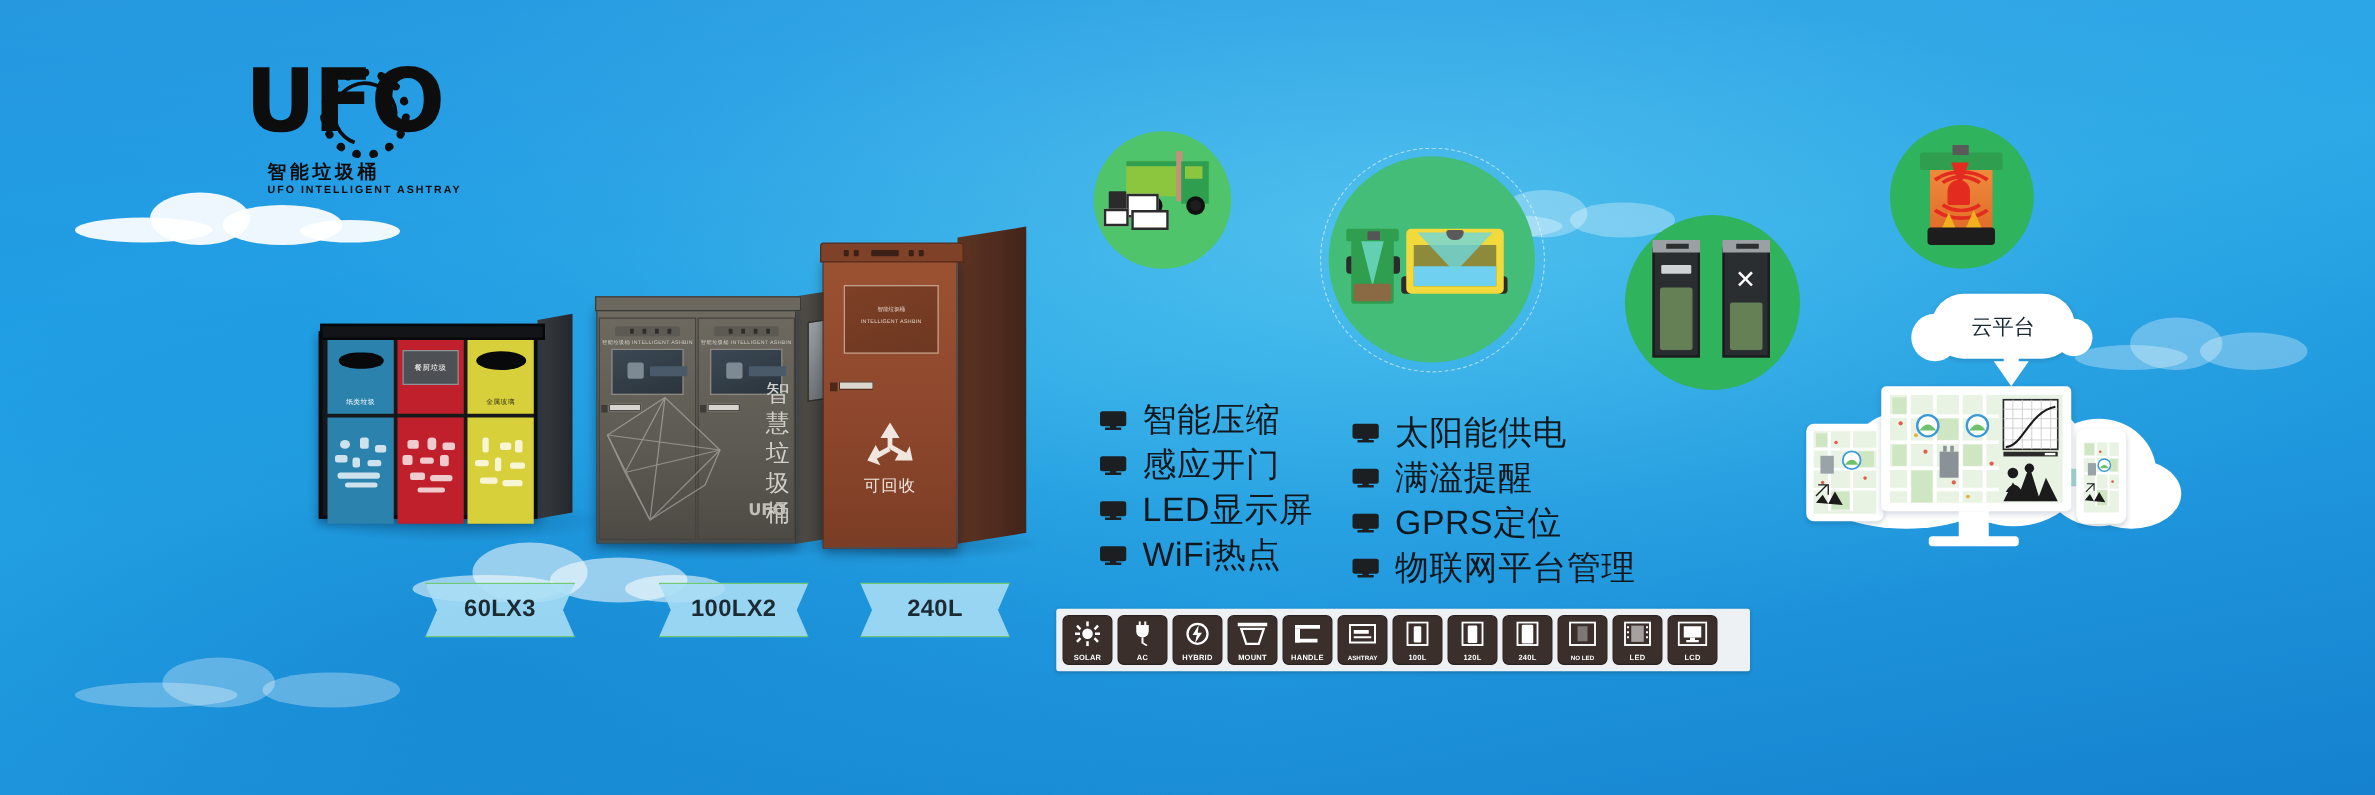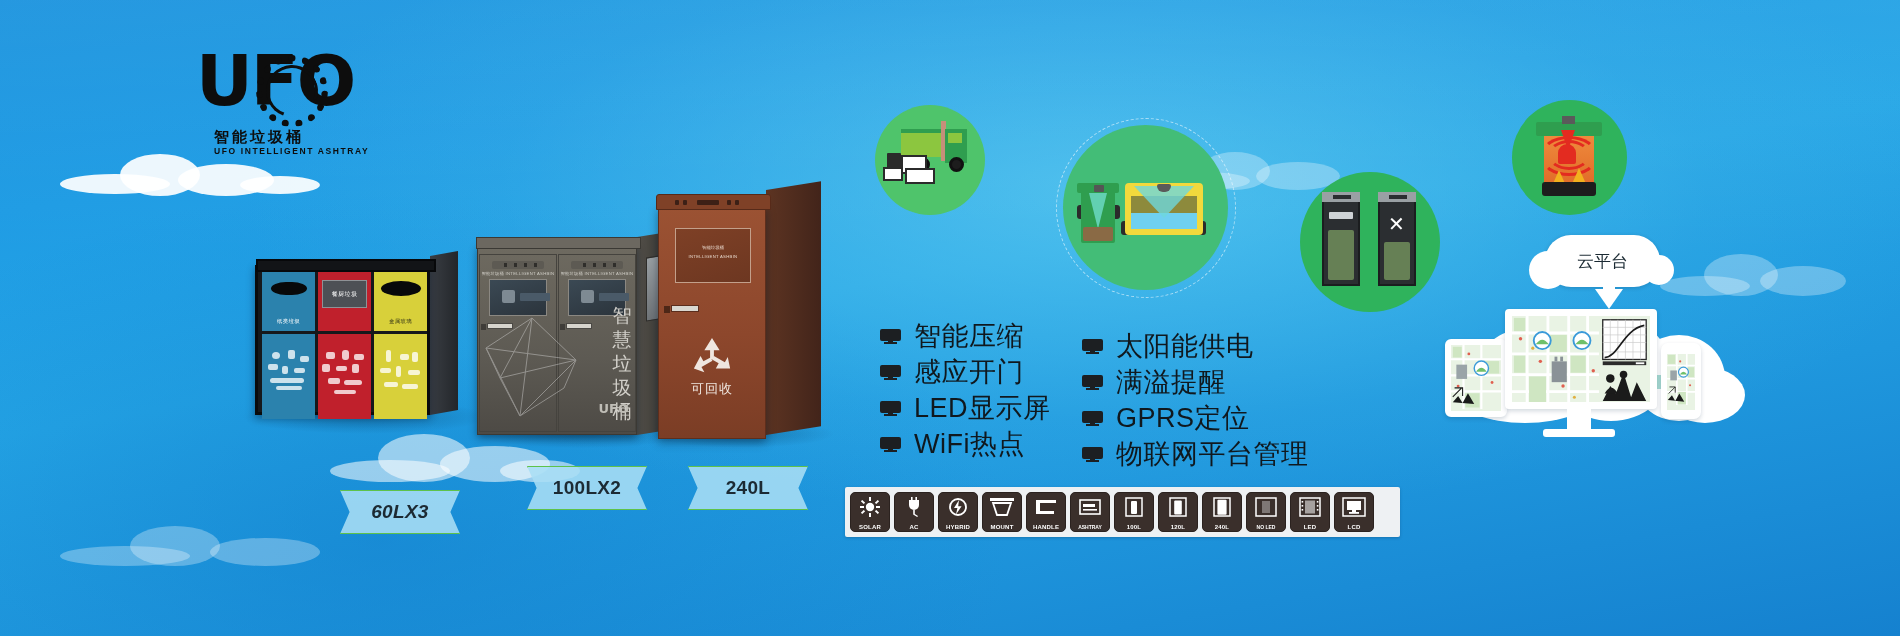--- a/index.html
+++ b/index.html
@@ -219,21 +219,21 @@
   
   .ribbon {
     position:absolute; height:44px; width:120px;
     background:rgba(168,222,245,.88);
     border:1.6px solid #5ec24a;
     display:flex; align-items:center; justify-content:center;
     font-size:19px; font-weight:bold; color:#1c2a33;
     clip-path:polygon(0 0, 100% 0, 92% 50%, 100% 100%, 0 100%, 8% 50%);
     letter-spacing:.3px;
   }
-  #rb1 { left:340px; top:490px;font-style:italic; }
+  #rb1 { left:340px; top:466px; }
   #rb2 { left:527px; top:466px; }
   #rb3 { left:688px; top:466px; }
 
   
   .gcircle { position:absolute; border-radius:50%; background:#4fc46b; }
   #gc1 { left:875px; top:105px; width:110px; height:110px; }
   #gc2 { left:1063px; top:125px; width:165px; height:165px; background:#43bd77; }
   #gc3 { left:1300px; top:172px; width:140px; height:140px; background:#2fb35c; }
   #gc4 { left:1512px; top:100px; width:115px; height:115px; background:#2fb35c; }
   .dashring {

